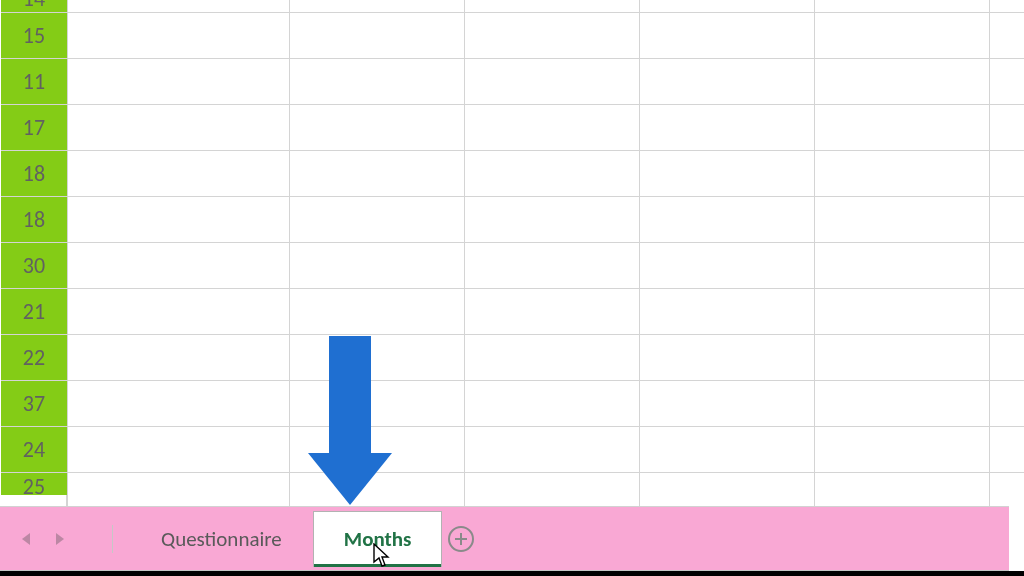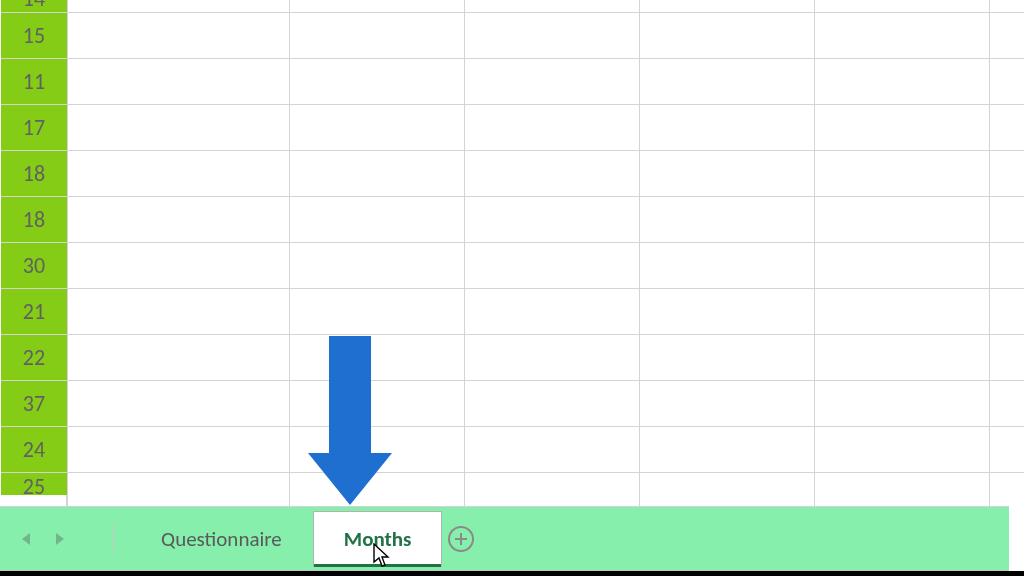--- a/index.html
+++ b/index.html
@@ -19,21 +19,21 @@
   .row-hdr.partial-top { height: 13px; align-items: flex-end; font-size: 22px; padding-bottom: 0; }
   .row-hdr.partial-bottom { height: 22px; border-bottom: none; align-items: flex-start; overflow: hidden; }
 
   .cells-area { position: absolute; left: 67px; top: 0; right: 0; bottom: 0; }
   .hline { position: absolute; left: 0; right: 0; height: 1px; background: #d4d4d4; }
   .vline { position: absolute; top: 0; bottom: 0; width: 1px; background: #d4d4d4; }
 
   
   .tabbar {
     position: absolute; left: 0; right: 15px; bottom: 5px; height: 65px;
-    background: #86efac; border-top: 1px solid #d2d2d2;
+    background: #f9a8d4; border-top: 1px solid #d2d2d2;
   }
   .tabbar-inner { position: relative; width: 100%; height: 100%; }
 
   .nav-arrows { position: absolute; left: 22px; top: 0; height: 100%; display: flex; align-items: center; gap: 26px; }
   .nav-arrow { width: 0; height: 0; opacity: 0.35; }
   .nav-arrow.left { border-top: 6px solid transparent; border-bottom: 6px solid transparent; border-right: 8px solid #4a4a4a; }
   .nav-arrow.right { border-top: 6px solid transparent; border-bottom: 6px solid transparent; border-left: 8px solid #4a4a4a; }
   .nav-sep { position: absolute; left: 112px; top: 18px; bottom: 18px; width: 1px; background: #c7c7c7; }
 
   .tabs { position: absolute; left: 130px; top: 0; height: 100%; display: flex; align-items: stretch; }

